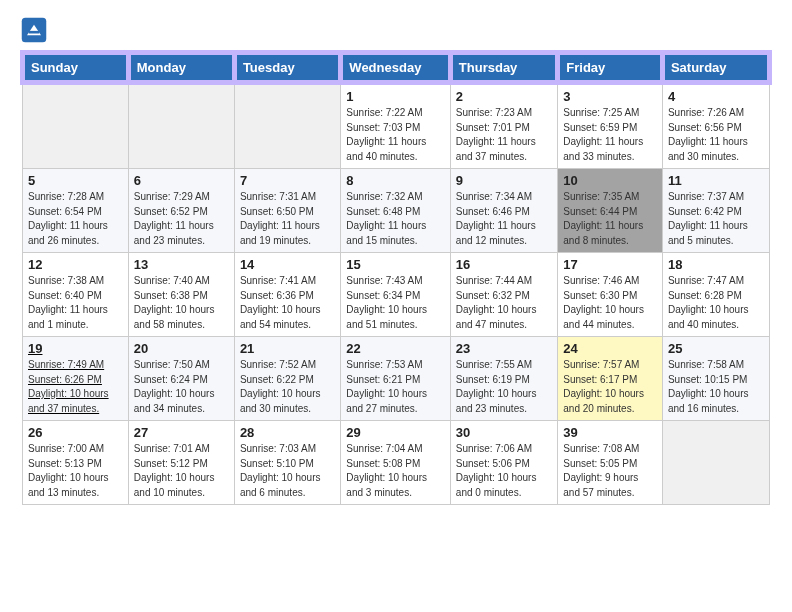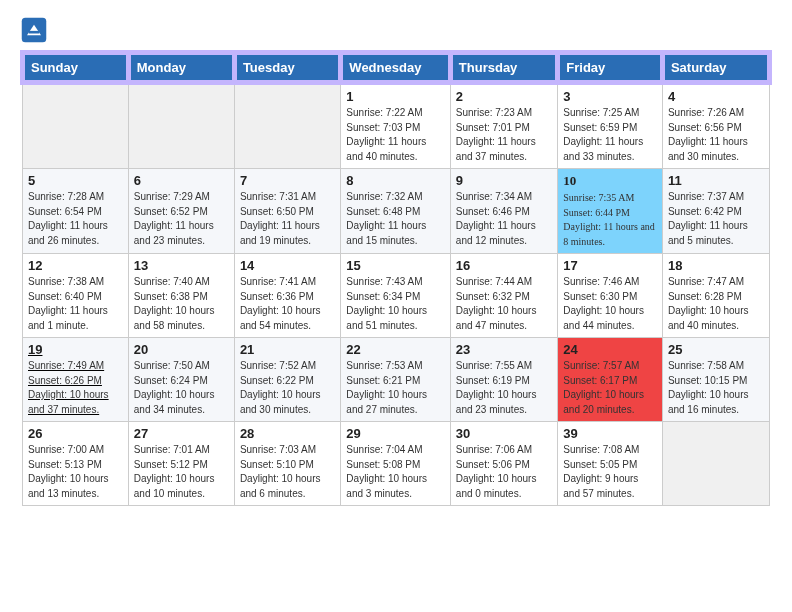--- a/index.html
+++ b/index.html
@@ -190,21 +190,21 @@
             <div class="day-info">Sunrise: 7:32 AM
 Sunset: 6:48 PM
 Daylight: 11 hours and 15 minutes.</div>
           </td>
           <td style="background: rgb(245, 247, 250);">
             <span class="day-num">9</span>
             <div class="day-info">Sunrise: 7:34 AM
 Sunset: 6:46 PM
 Daylight: 11 hours and 12 minutes.</div>
           </td>
-          <td style="background: #7dd3fc; font-family: Liberation Serif, serif;">
+          <td style="background: #a3a3a3;">
             <span class="day-num">10</span>
             <div class="day-info">Sunrise: 7:35 AM
 Sunset: 6:44 PM
 Daylight: 11 hours and 8 minutes.</div>
           </td>
           <td style="background: rgb(245, 247, 250);">
             <span class="day-num">11</span>
             <div class="day-info">Sunrise: 7:37 AM
 Sunset: 6:42 PM
 Daylight: 11 hours and 5 minutes.</div>
@@ -278,21 +278,21 @@
             <div class="day-info">Sunrise: 7:53 AM
 Sunset: 6:21 PM
 Daylight: 10 hours and 27 minutes.</div>
           </td>
           <td style="background: rgb(245, 247, 250); margin-left: 48px;">
             <span class="day-num">23</span>
             <div class="day-info">Sunrise: 7:55 AM
 Sunset: 6:19 PM
 Daylight: 10 hours and 23 minutes.</div>
           </td>
-          <td style="background: #ef4444;">
+          <td style="background: #fef9c3;">
             <span class="day-num">24</span>
             <div class="day-info">Sunrise: 7:57 AM
 Sunset: 6:17 PM
 Daylight: 10 hours and 20 minutes.</div>
           </td>
           <td style="background: rgb(245, 247, 250);">
             <span class="day-num">25</span>
             <div class="day-info">Sunrise: 7:58 AM
 Sunset: 10:15 PM
 Daylight: 10 hours and 16 minutes.</div>

